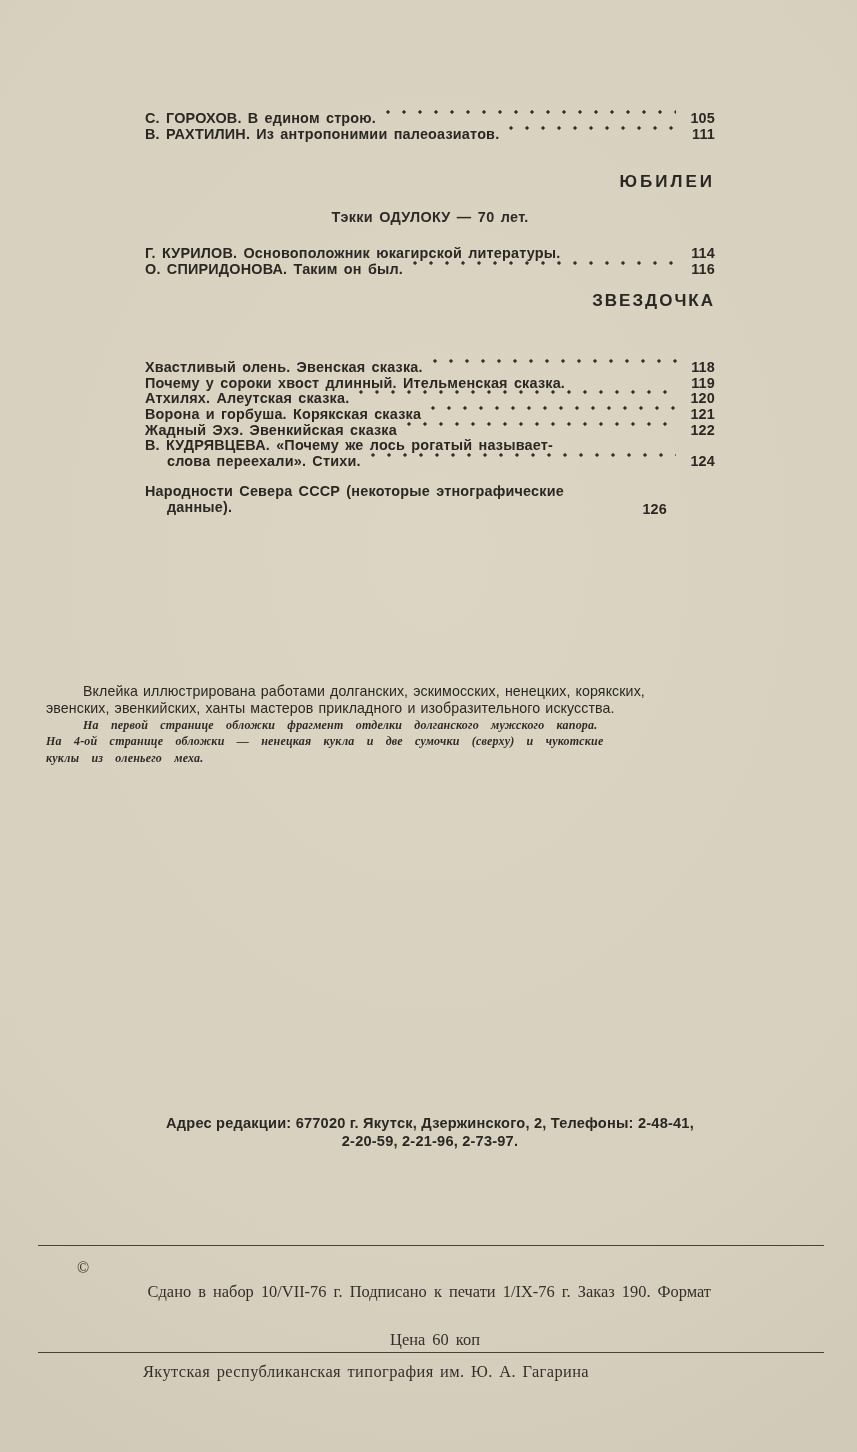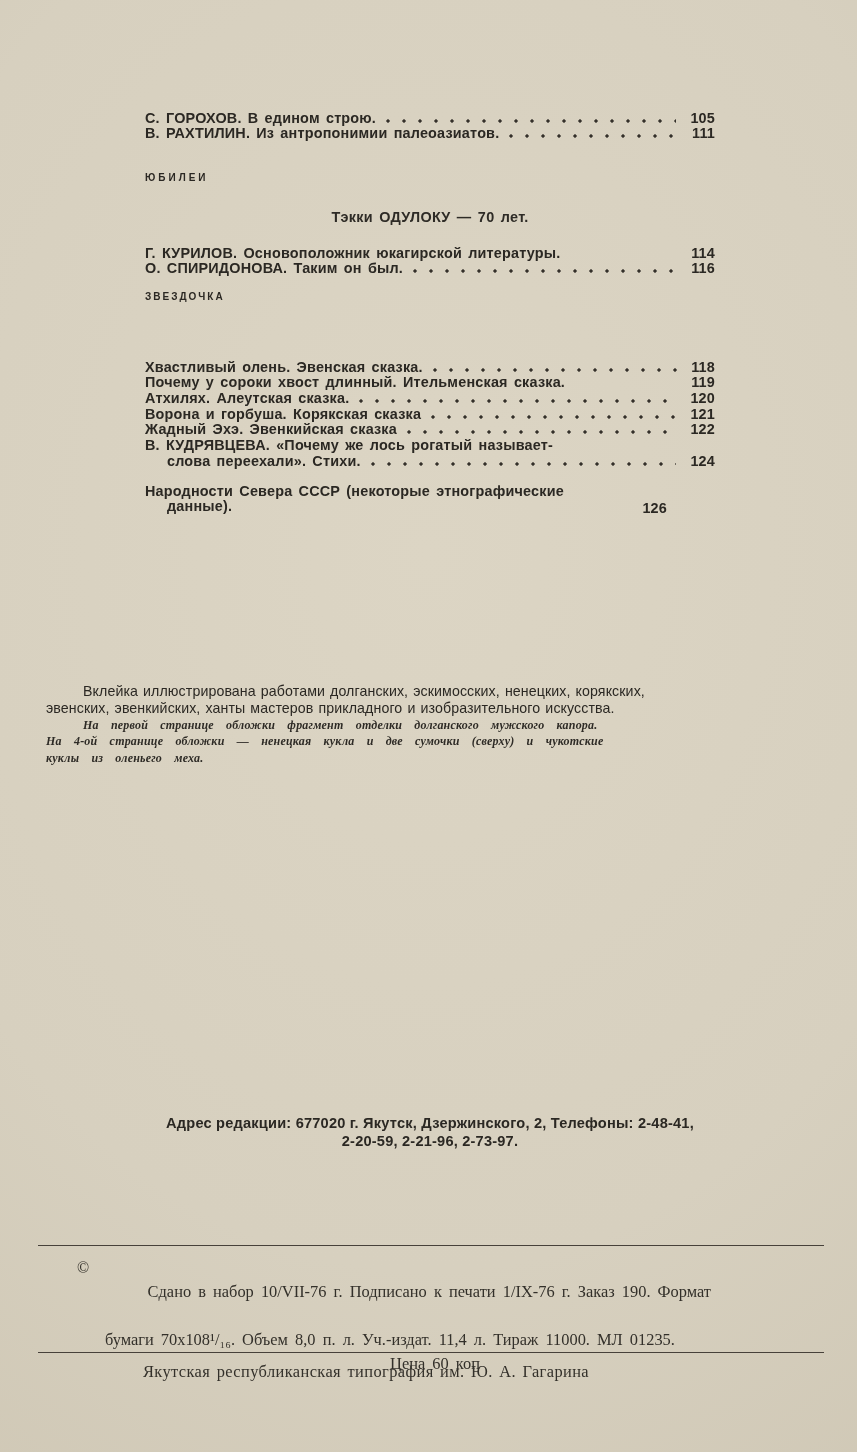--- a/index.html
+++ b/index.html
@@ -15,21 +15,21 @@
     color: #2e2b26;
     overflow: hidden;
   }
 
   .abs { position: absolute; }
 
   
   .toc-col { left: 145px; width: 570px; }
   .toc-line {
     display: flex;
-    align-items: flex-end;
+    align-items: flex-start;
     height: 15.7px;
     font-size: 14.4px;
     font-weight: 700;
     letter-spacing: 0.2px;
     word-spacing: 2px;
     color: #2b2823;
     white-space: pre;
   }
   .toc-line .t  { flex: 0 0 auto; }
   .toc-line .pg { flex: 0 0 auto; padding-left: 6px; }
@@ -41,22 +41,22 @@
     background-size: 16px 4px;
     background-repeat: repeat-x;
   }
   .toc-line.nl .leader { background: none; }
   .toc-line.indent1 .t { padding-left: 22px; }
   .toc-line.gap-top { margin-top: 14px; }
   .toc-line.offset-page .pg { margin-right: 48px; position: relative; top: 2px; }
 
   .heading {
     width: 570px; left: 145px;
-    text-align: left;
-    font-size: 10px;
+    text-align: right;
+    font-size: 17px;
     font-weight: 700;
     letter-spacing: 3px;
     color: #2b2823;
   }
   .subhead {
     width: 570px; left: 145px;
     text-align: center;
     font-size: 14.4px;
     font-weight: 600;
     letter-spacing: 0.3px;
@@ -225,21 +225,20 @@
     <div>Адрес редакции: 677020 г. Якутск, Дзержинского, 2, Телефоны: 2-48-41,</div>
     <div>2-20-59, 2-21-96, 2-73-97.</div>
   </section>
 
   <div class="abs rule rule-top"></div>
 
   <section class="abs imprint" style="top:1256px">
     <div class="imp-line1">
       <span class="copy">©</span><span>Сдано в набор 10/VII-76 г. Подписано к печати 1/IX-76 г. Заказ 190. Формат</span>
     </div>
-    <div class="imp-line2">бумаги 70х108¹/₁₆. Объем 8,0 п. л. Уч.-издат. 11,4 л. Тираж 11000. МЛ 01235.</div>
     <div class="price">Цена 60 коп</div>
   </section>
 
   <div class="abs rule rule-bottom"></div>
 
   <div class="abs footer">Якутская республиканская типография им. Ю. А. Гагарина</div>
 
 </div>
 
 </body></html>

